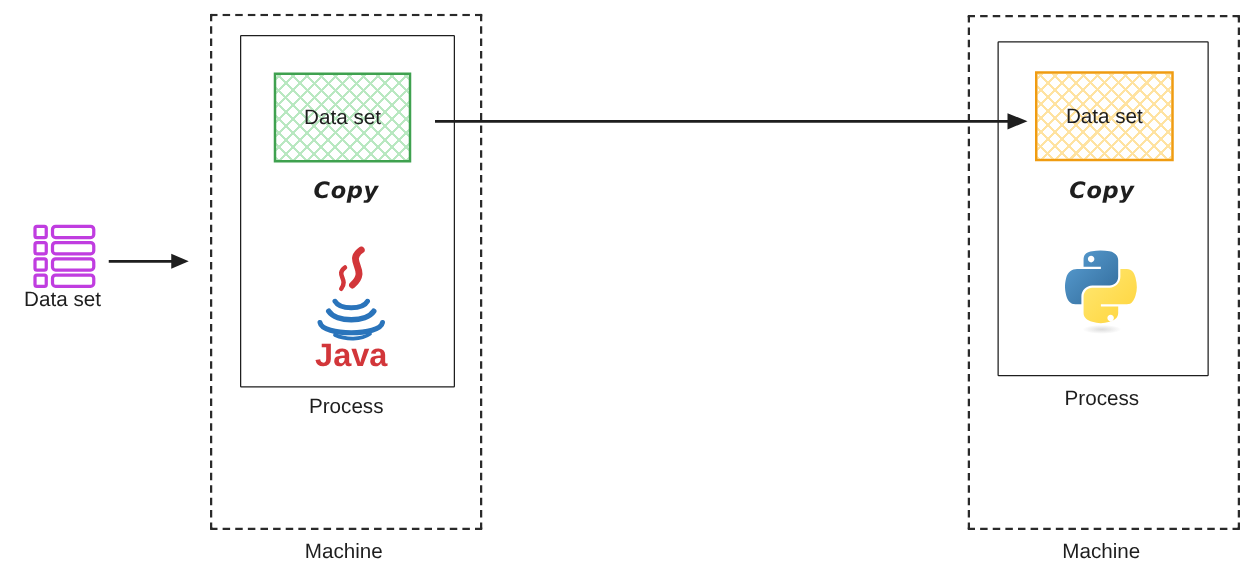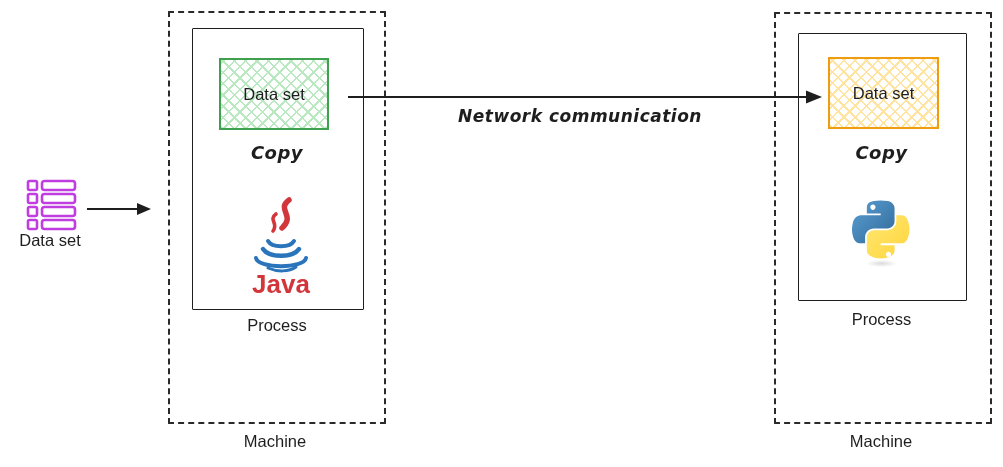--- a/index.html
+++ b/index.html
@@ -99,21 +99,20 @@
     <text x="33" y="96" text-anchor="middle" font-family="Liberation Sans, sans-serif" font-size="26" font-weight="bold" fill="#d2363a">Java</text>
   </svg>
 
   <div class="abs label" style="left:192px;top:316px;width:170px;">Process</div>
   <div class="abs label" style="left:168px;top:432px;width:214px;">Machine</div>
 
   <svg class="abs" style="left:348px;top:87px;z-index:5;" width="478" height="20" viewBox="0 0 478 20">
     <line x1="0" y1="10" x2="459" y2="10" stroke="#1e1e1e" stroke-width="2.2"></line>
     <polygon points="458,3.5 474,10 458,16.5" fill="#1e1e1e"></polygon>
   </svg>
-  <div class="abs hand" style="left:430px;top:106px;width:300px;font-size:17px;">Network communication</div>
 
   <div class="abs machine-box" style="left:774px;top:12px;width:214px;height:408px;"></div>
 
   <div class="abs process-box" style="left:798px;top:33px;width:167px;height:266px;"></div>
 
   <div class="abs dataset-box hatch-orange" style="left:828px;top:57px;width:107px;height:68px;">
     <span>Data set</span>
   </div>
   <div class="abs hand" style="left:798px;top:142px;width:167px;font-size:18px;">Copy</div>
 

